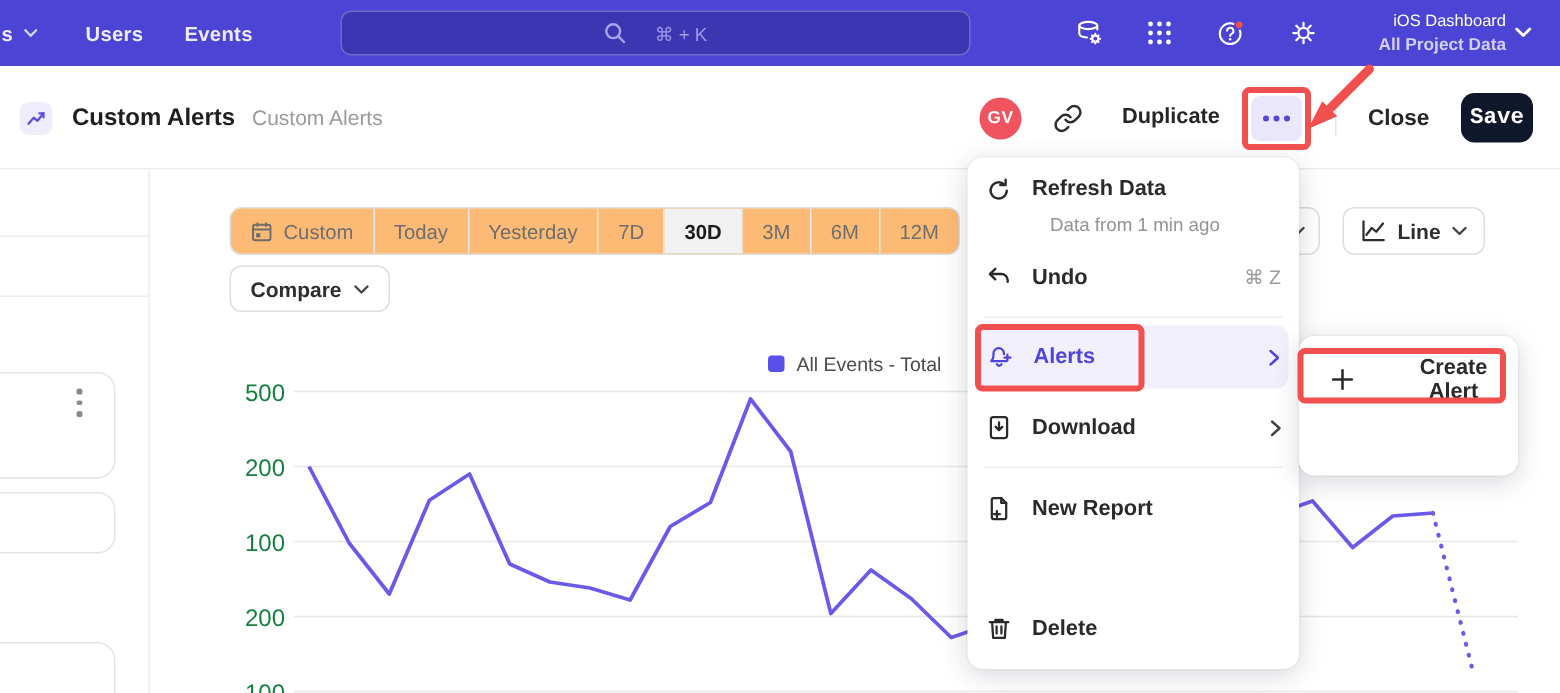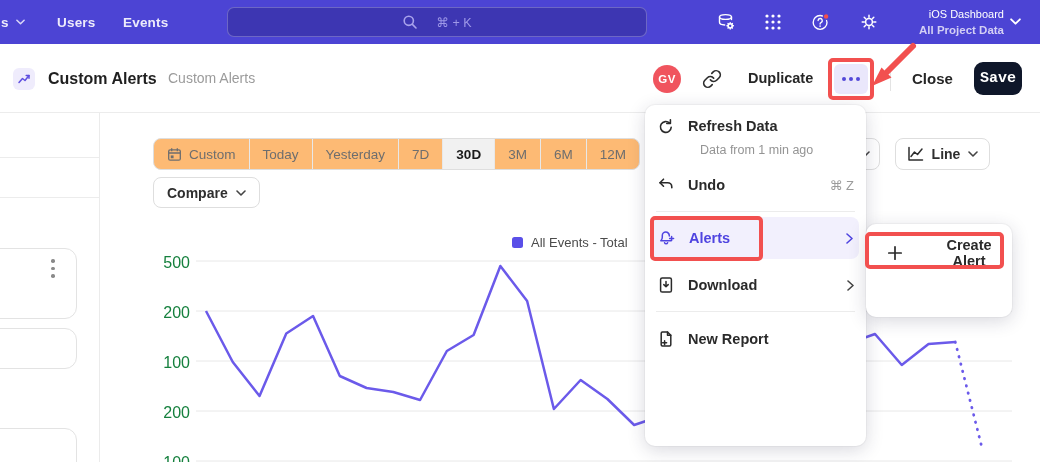--- a/index.html
+++ b/index.html
@@ -367,20 +367,29 @@
         <g fill="none" stroke="#2A2A2A" stroke-width="1.5" stroke-linecap="round" stroke-linejoin="round">
           <path d="M10.5 2H5.4a1.2 1.2 0 0 0-1.2 1.2v11.6A1.2 1.2 0 0 0 5.4 16h7.2a1.2 1.2 0 0 0 1.2-1.2V5.3L10.5 2z"></path>
           <path d="M10.5 2v3.3h3.3"></path>
           <path d="M7.6 10.7v4M5.6 12.7h4"></path>
         </g>
       </svg>
     <span class="mlabel">New Report</span>
   </div>
 
 
+  <div class="mrow" style="top:297px">
+    <svg class="mic" viewBox="0 0 18 18">
+        <g fill="none" stroke="#2A2A2A" stroke-width="1.5" stroke-linecap="round" stroke-linejoin="round">
+          <path d="M2.8 4.8h12.4M6.6 4.8V3.2h4.8v1.6M4.4 4.8l.7 10.4h7.8l.7-10.4"></path>
+          <path d="M7.4 7.6v4.8M10.6 7.6v4.8"></path>
+        </g>
+      </svg>
+    <span class="mlabel">Delete</span>
+  </div>
 </div>
 
 <div id="submenu">
   <div class="mrow" style="top:12px">
     <svg class="mic" viewBox="0 0 18 18">
         <g fill="none" stroke="#2A2A2A" stroke-width="1.7" stroke-linecap="round">
           <path d="M9 2.8v12.4M2.8 9h12.4"></path>
         </g>
       </svg>
     <span class="mlabel">Create Alert</span>

